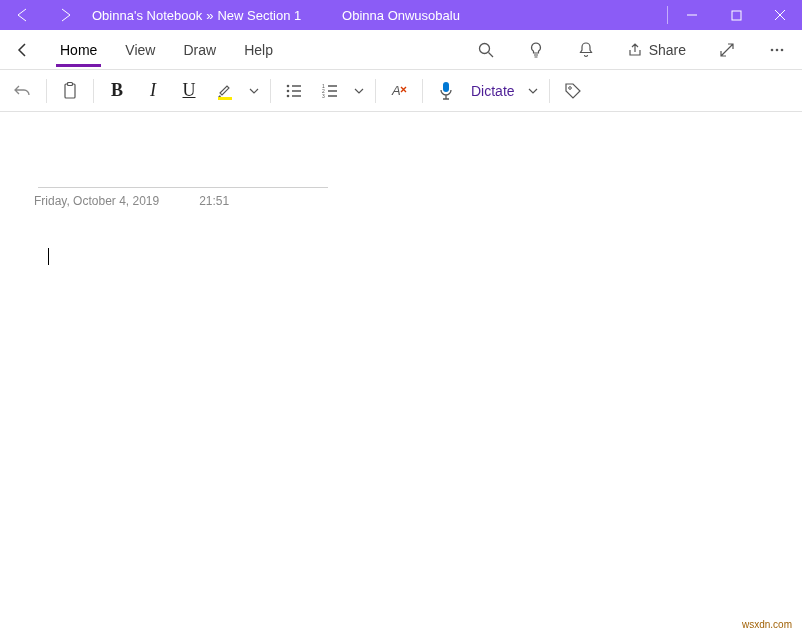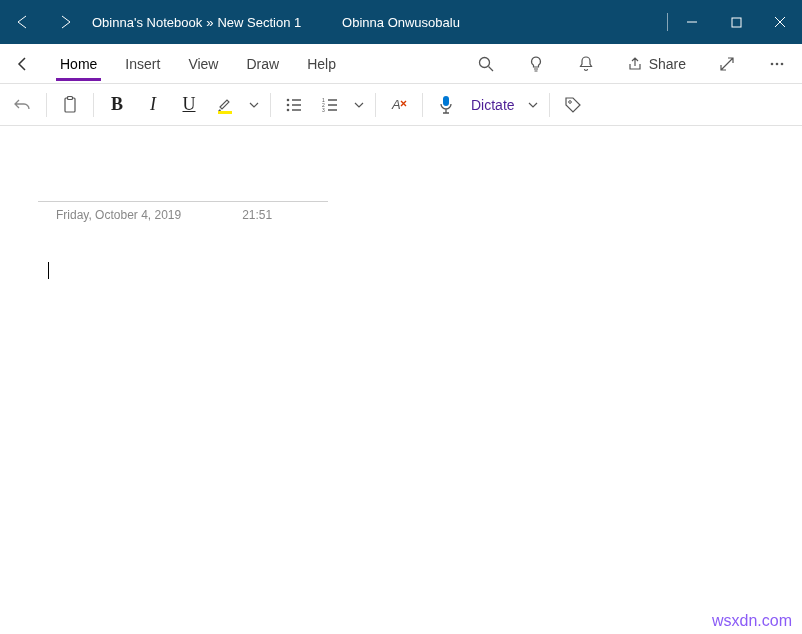--- a/index.html
+++ b/index.html
@@ -1,19 +1,19 @@
 <!DOCTYPE html>
 <html><head>
 <meta charset="utf-8">
 <style>
   * { box-sizing: border-box; margin: 0; padding: 0; font-family: "Segoe UI", Arial, sans-serif; }
   body { width: 802px; height: 634px; background: #fff; position: relative; overflow: hidden; }
 
   
-  .titlebar { height: 44px; background: #0c4a6e; color: #fff; display: flex; align-items: center; font-size: 13px; }
+  .titlebar { height: 30px; background: #8b5cf6; color: #fff; display: flex; align-items: center; font-size: 13px; }
   .tb-nav { display: flex; }
   .tb-btn { width: 44px; height: 30px; display: flex; align-items: center; justify-content: center; }
   .tb-title { padding-left: 4px; white-space: nowrap; display:flex; align-items:center; gap:4px;}
   .tb-user { position: absolute; left: 50%; transform: translateX(-50%); }
   .tb-right { margin-left: auto; display: flex; }
   .tb-sep { width:1px; height:18px; background: rgba(255,255,255,0.5); align-self:center; margin:0 2px; }
   .win-btn { width: 44px; height: 30px; display: flex; align-items: center; justify-content: center; }
 
   
   .tabrow { height: 40px; border-bottom: 1px solid #e1e1e1; display: flex; align-items: center; padding: 0 4px; }
@@ -32,25 +32,25 @@
   .tbi { width: 34px; height: 34px; display:flex; align-items:center; justify-content:center; color:#444; border-radius:2px;}
   .sep { width:1px; height:24px; background:#e1e1e1; margin: 0 4px; }
   .chev { width: 20px; }
   .bold { font-weight: bold; font-family: "Times New Roman", serif; font-size:18px; color:#222;}
   .italic { font-style: italic; font-family: "Times New Roman", serif; font-size:18px; color:#222;}
   .dictate-btn { display:flex; align-items:center; gap:6px; padding: 0 6px; height:34px; font-size:14px; color:#4c1d95;}
   
   
   .page { padding: 40px 28px; position: relative; }
   .page-header { border-bottom: 1px solid #d0d0d0; width: 290px; height: 36px; margin-left: 10px; }
-  .meta { display: flex; gap: 61px; font-size: 12px; color: #888; margin-top: 6px; margin-left: 28px; align-items: flex-end; }
+  .meta { display: flex; gap: 40px; font-size: 12px; color: #888; margin-top: 6px; margin-left: 6px; align-items: flex-end; }
   .cursor-area { margin-top: 40px; margin-left: 20px; }
   .cursor-line { display:inline-block; width:1px; height:17px; background:#000; }
 
-  .watermark { position:absolute; bottom:4px; right:10px; font-size:16px; color:#8b5cf6; font-family: Arial; }
+  .watermark { position:absolute; bottom:4px; right:10px; font-size:10px; color:#a16207; font-family: Arial; }
   
   svg { display:block; }
 </style>
 </head>
 <body>
 
 <div class="titlebar">
   <div class="tb-nav">
     <div class="tb-btn">
       <svg width="16" height="16" viewBox="0 0 16 16">
@@ -93,23 +93,20 @@
   <div class="nav-back">
     <svg width="16" height="16" viewBox="0 0 16 16">
         <path d="M11 2 L5 8 L11 14" stroke="#333" stroke-width="1.5" fill="none"></path>
       </svg>
   </div>
   <div class="tabs">
     <div class="tab active">
         <span>Home</span>
       </div>
     <div class="tab">
-        <span>Insert</span>
-      </div>
-    <div class="tab">
         <span>View</span>
       </div>
     <div class="tab">
         <span>Draw</span>
       </div>
     <div class="tab">
         <span>Help</span>
       </div>
   </div>
   <div class="tab-right">

